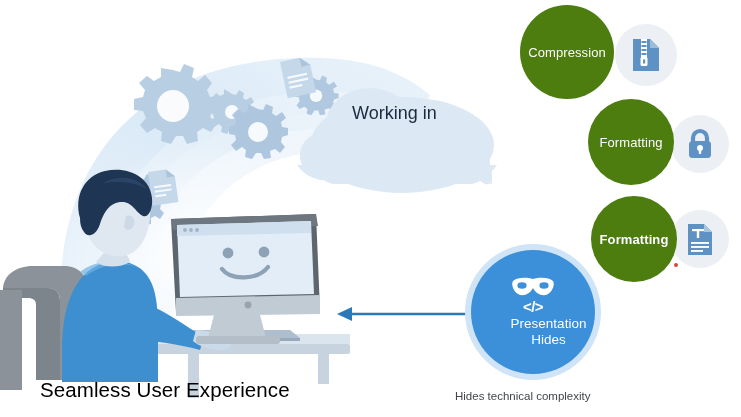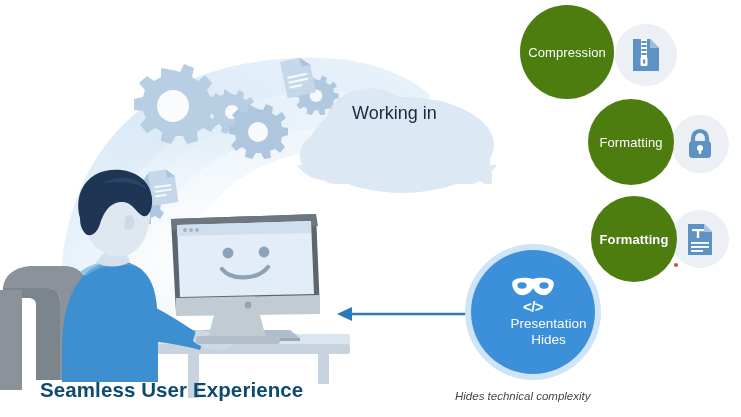--- a/index.html
+++ b/index.html
@@ -55,23 +55,23 @@
   }
   .code-glyph{
     font-family:"Liberation Sans", sans-serif;
     font-size:15px;font-weight:bold;color:#ffffff;
     letter-spacing:-.5px;margin-top:1px;margin-bottom:1px;
   }
 
   
   #title-main{
     position:absolute;
-    color:#0c4a6e;
+    color:#000000;
     font-size:20.5px;
-    font-weight:bold;
+    font-weight:normal;
     letter-spacing:.1px;
     white-space:nowrap;
   }
   #caption-pres{
     position:absolute;
     color:#42464c;
     font-size:11.5px;
     white-space:nowrap;
   }
   #cloud-text{
@@ -377,15 +377,15 @@
     <span class="pl-title">Presentation</span>
     <span class="pl-title">Hides</span>
   </div>
 
   <div id="cloud-text" style="left:352px;top:102px;width:160px;">
     <div>Working in</div>
   </div>
 
   <div id="title-main" style="left:40px;top:378px;">Seamless User Experience</div>
 
-  <div id="caption-pres" style="left:455px;top:390px;font-style:italic;">Hides technical complexity</div>
+  <div id="caption-pres" style="left:455px;top:390px;">Hides technical complexity</div>
 
 </div>
 
 </body></html>

